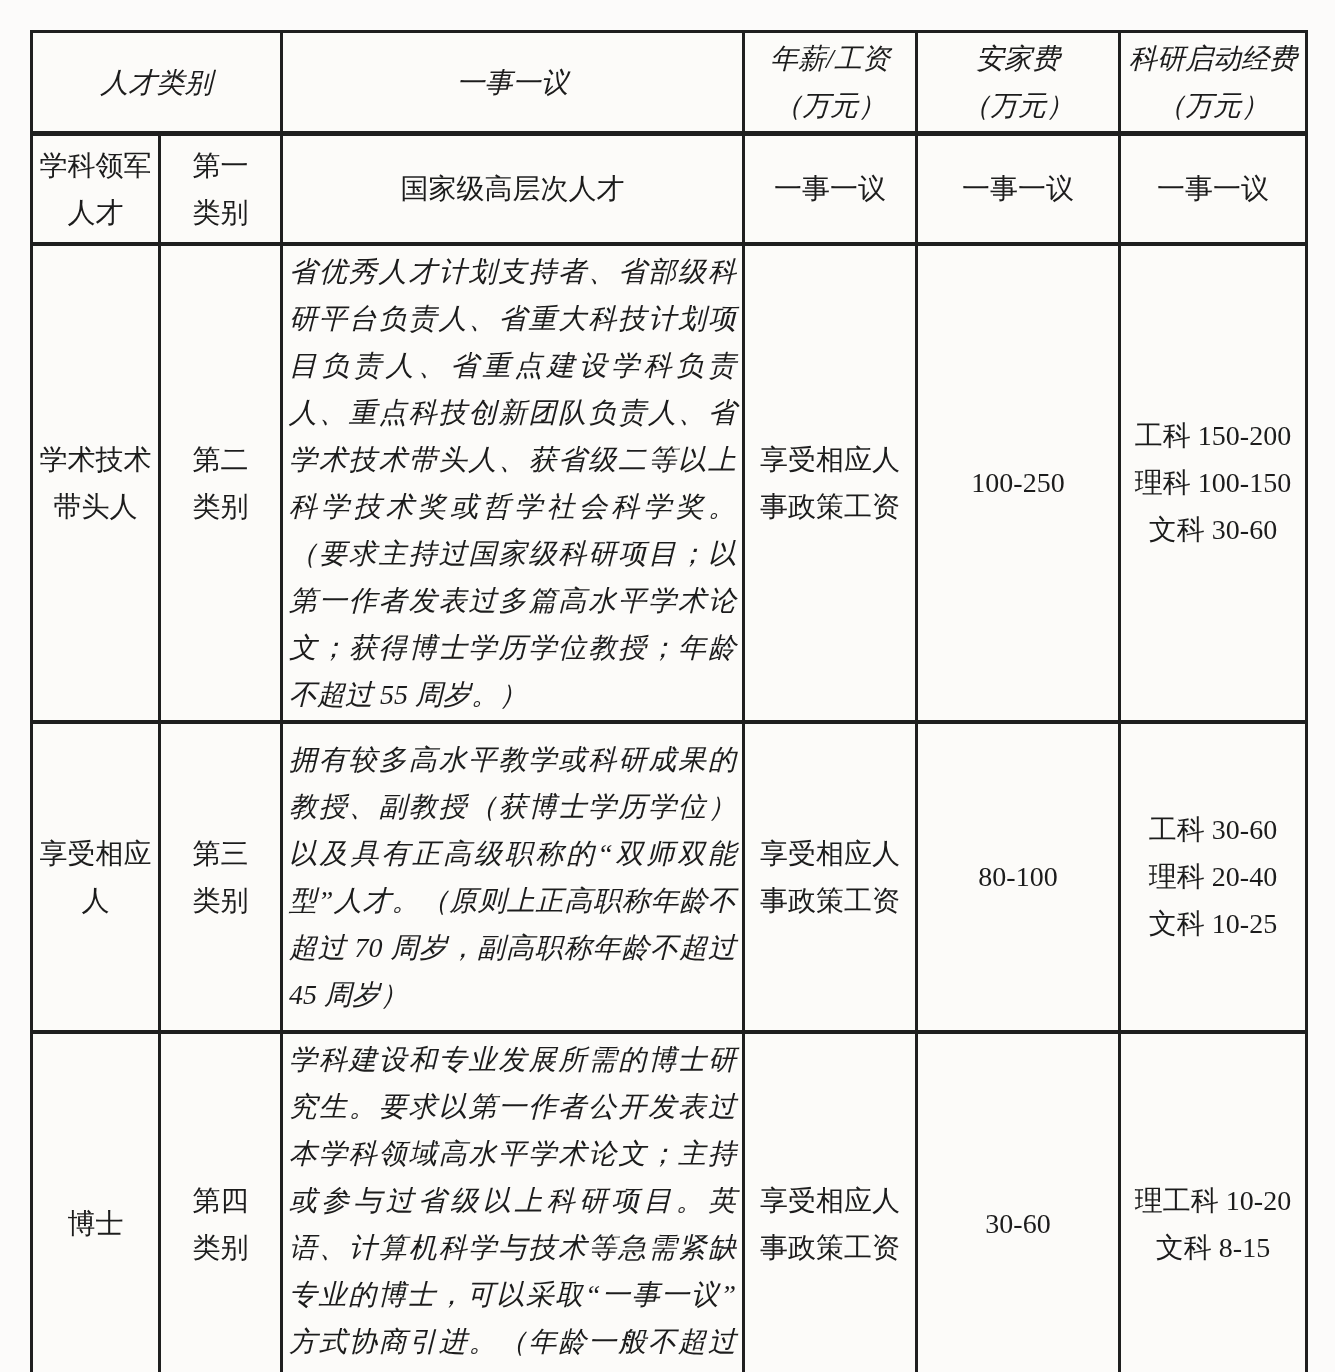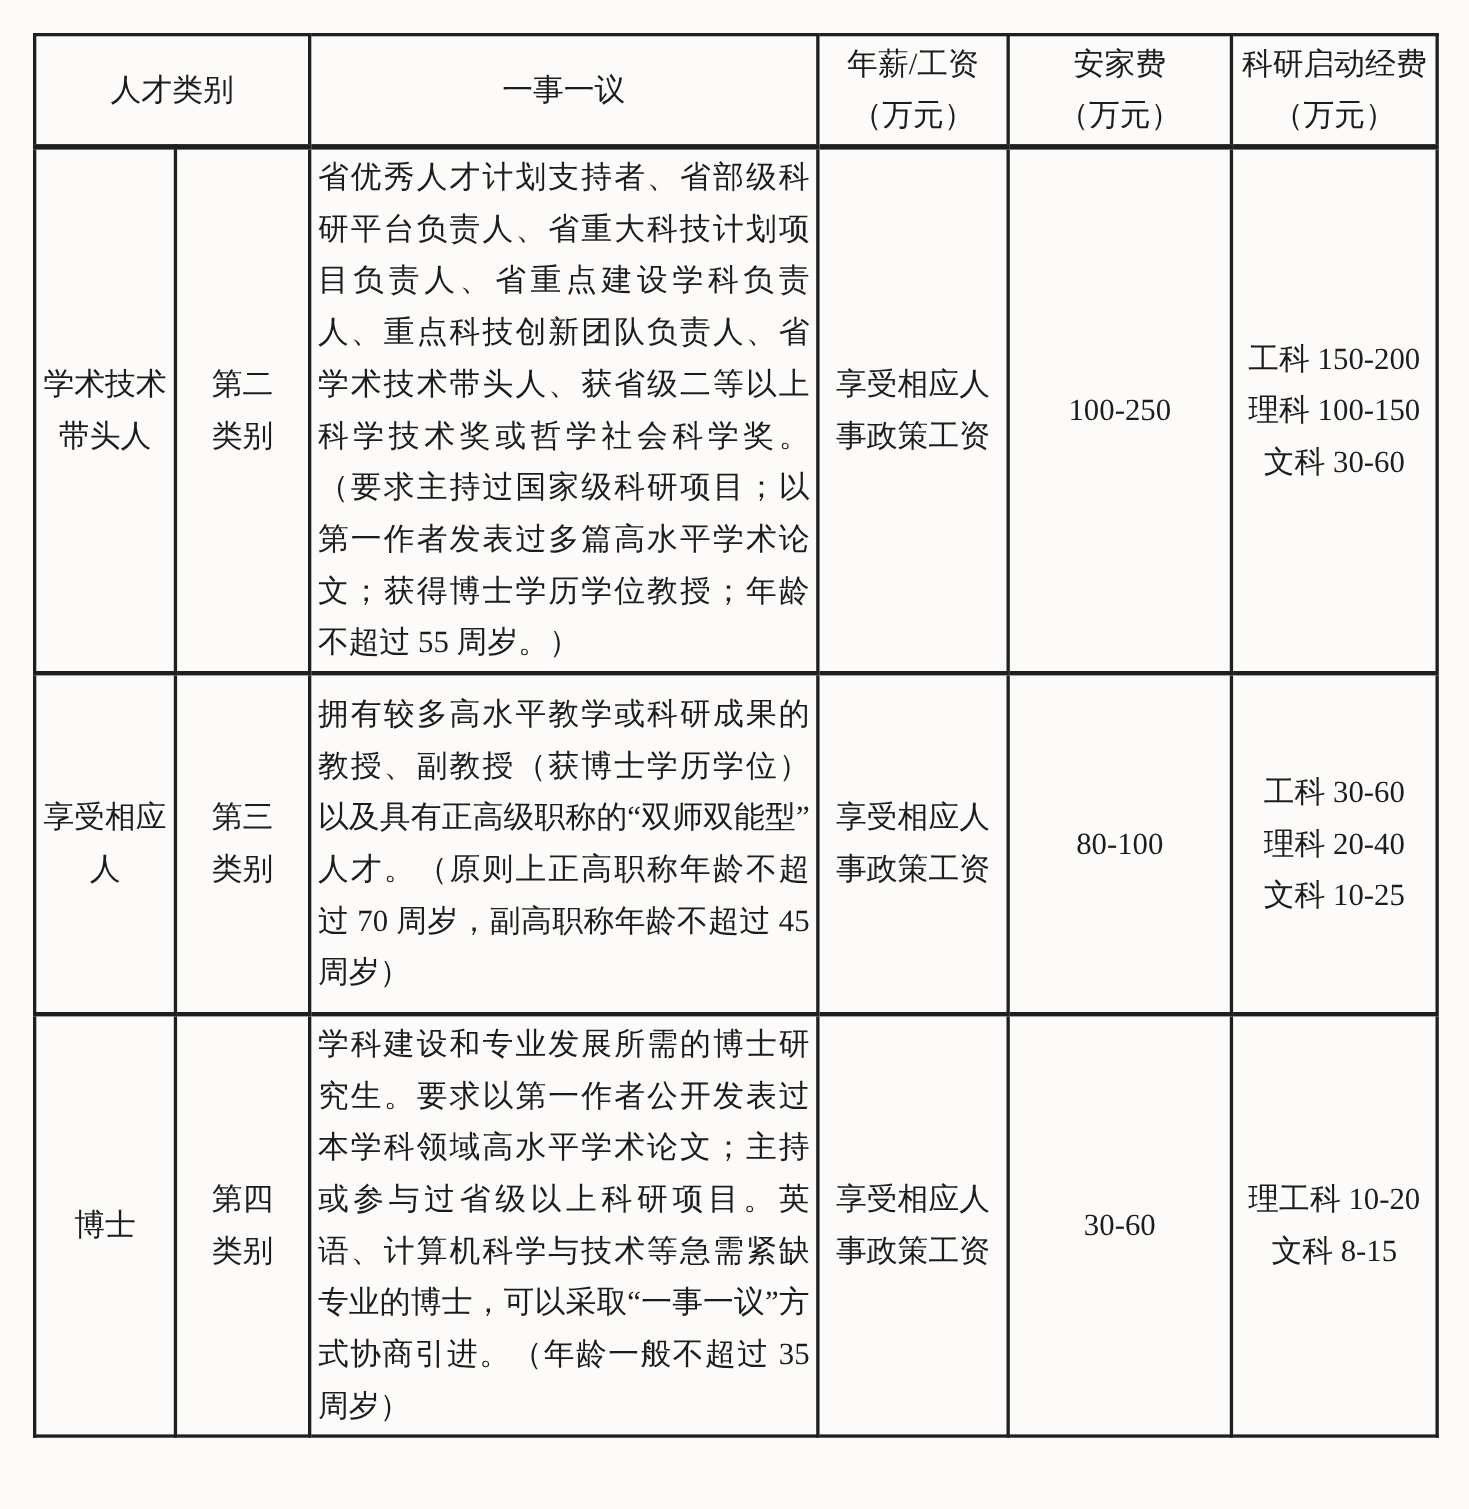--- a/index.html
+++ b/index.html
@@ -28,22 +28,23 @@
     vertical-align: middle;
     white-space: pre-line;
     padding: 2px 4px;
     overflow: hidden;
   }
   tr.rh th { border-top-width: 3px; border-bottom-width: 5px; }
   tr.r4 td { border-bottom-width: 3px; }
   td.target-long {
     text-align: justify;
     padding: 2px 6px;
+    font-style: italic;
   }
-  tr.rh  { height: 93px; }
+  tr.rh  { height: 93px; font-style: italic; }
   tr.r1  { height: 110px; }
   tr.r2  { height: 442px; }
   tr.r3  { height: 310px; }
   tr.r4  { height: 353px; }
 </style>
 </head>
 <body>
 
 <table class="talent">
   <colgroup>
@@ -60,20 +61,30 @@
     <th colspan="2">人才类别</th>
     <th>一事一议</th>
     <th>年薪/工资
 （万元）</th>
     <th>安家费
 （万元）</th>
     <th>科研启动经费
 （万元）</th>
   </tr>
 
+  <tr class="r1">
+    <td>学科领军
+人才</td>
+    <td>第一
+类别</td>
+    <td>国家级高层次人才</td>
+    <td>一事一议</td>
+    <td>一事一议</td>
+    <td>一事一议</td>
+  </tr>
 
   <tr class="r2">
     <td>学术技术
 带头人</td>
     <td>第二
 类别</td>
     <td class="target-long">省优秀人才计划支持者、省部级科研平台负责人、省重大科技计划项目负责人、省重点建设学科负责人、重点科技创新团队负责人、省学术技术带头人、获省级二等以上科学技术奖或哲学社会科学奖。（要求主持过国家级科研项目；以第一作者发表过多篇高水平学术论文；获得博士学历学位教授；年龄不超过 55 周岁。）</td>
     <td>享受相应人
 事政策工资</td>
     <td>100-250</td>

